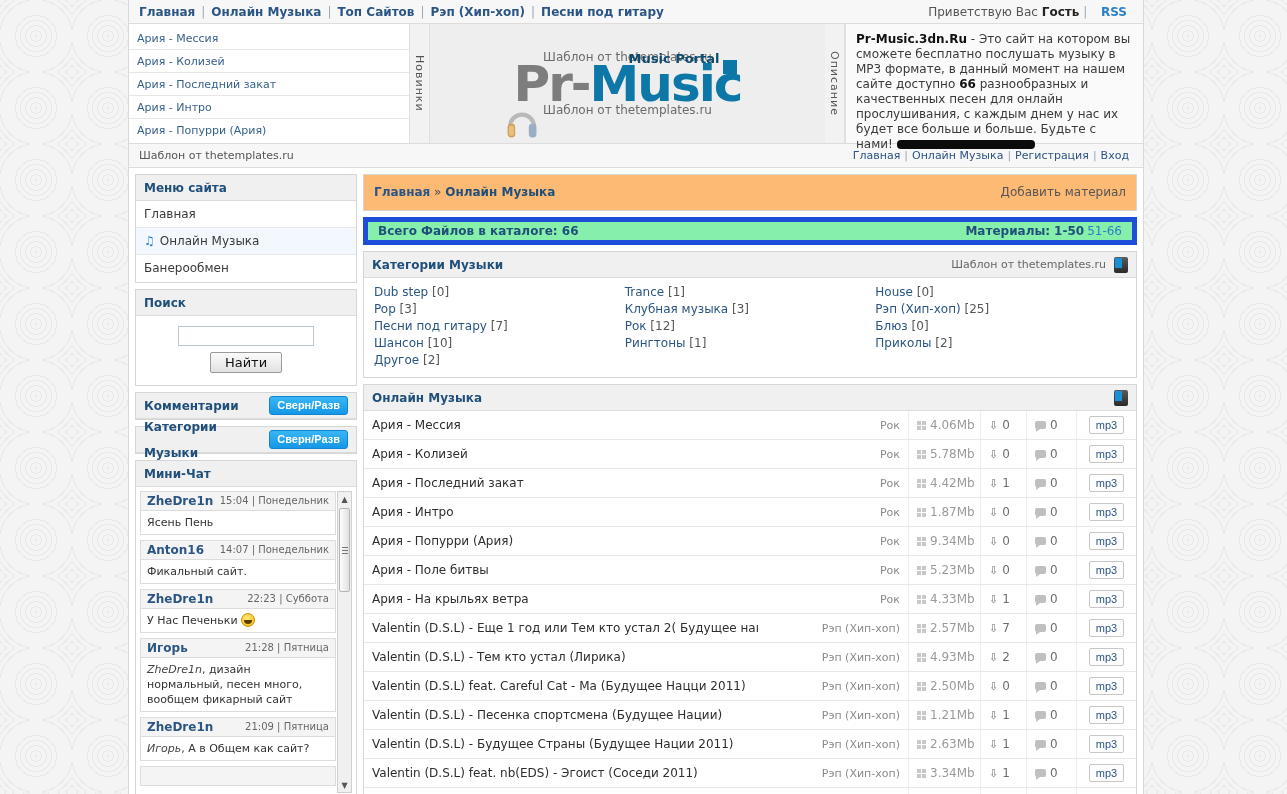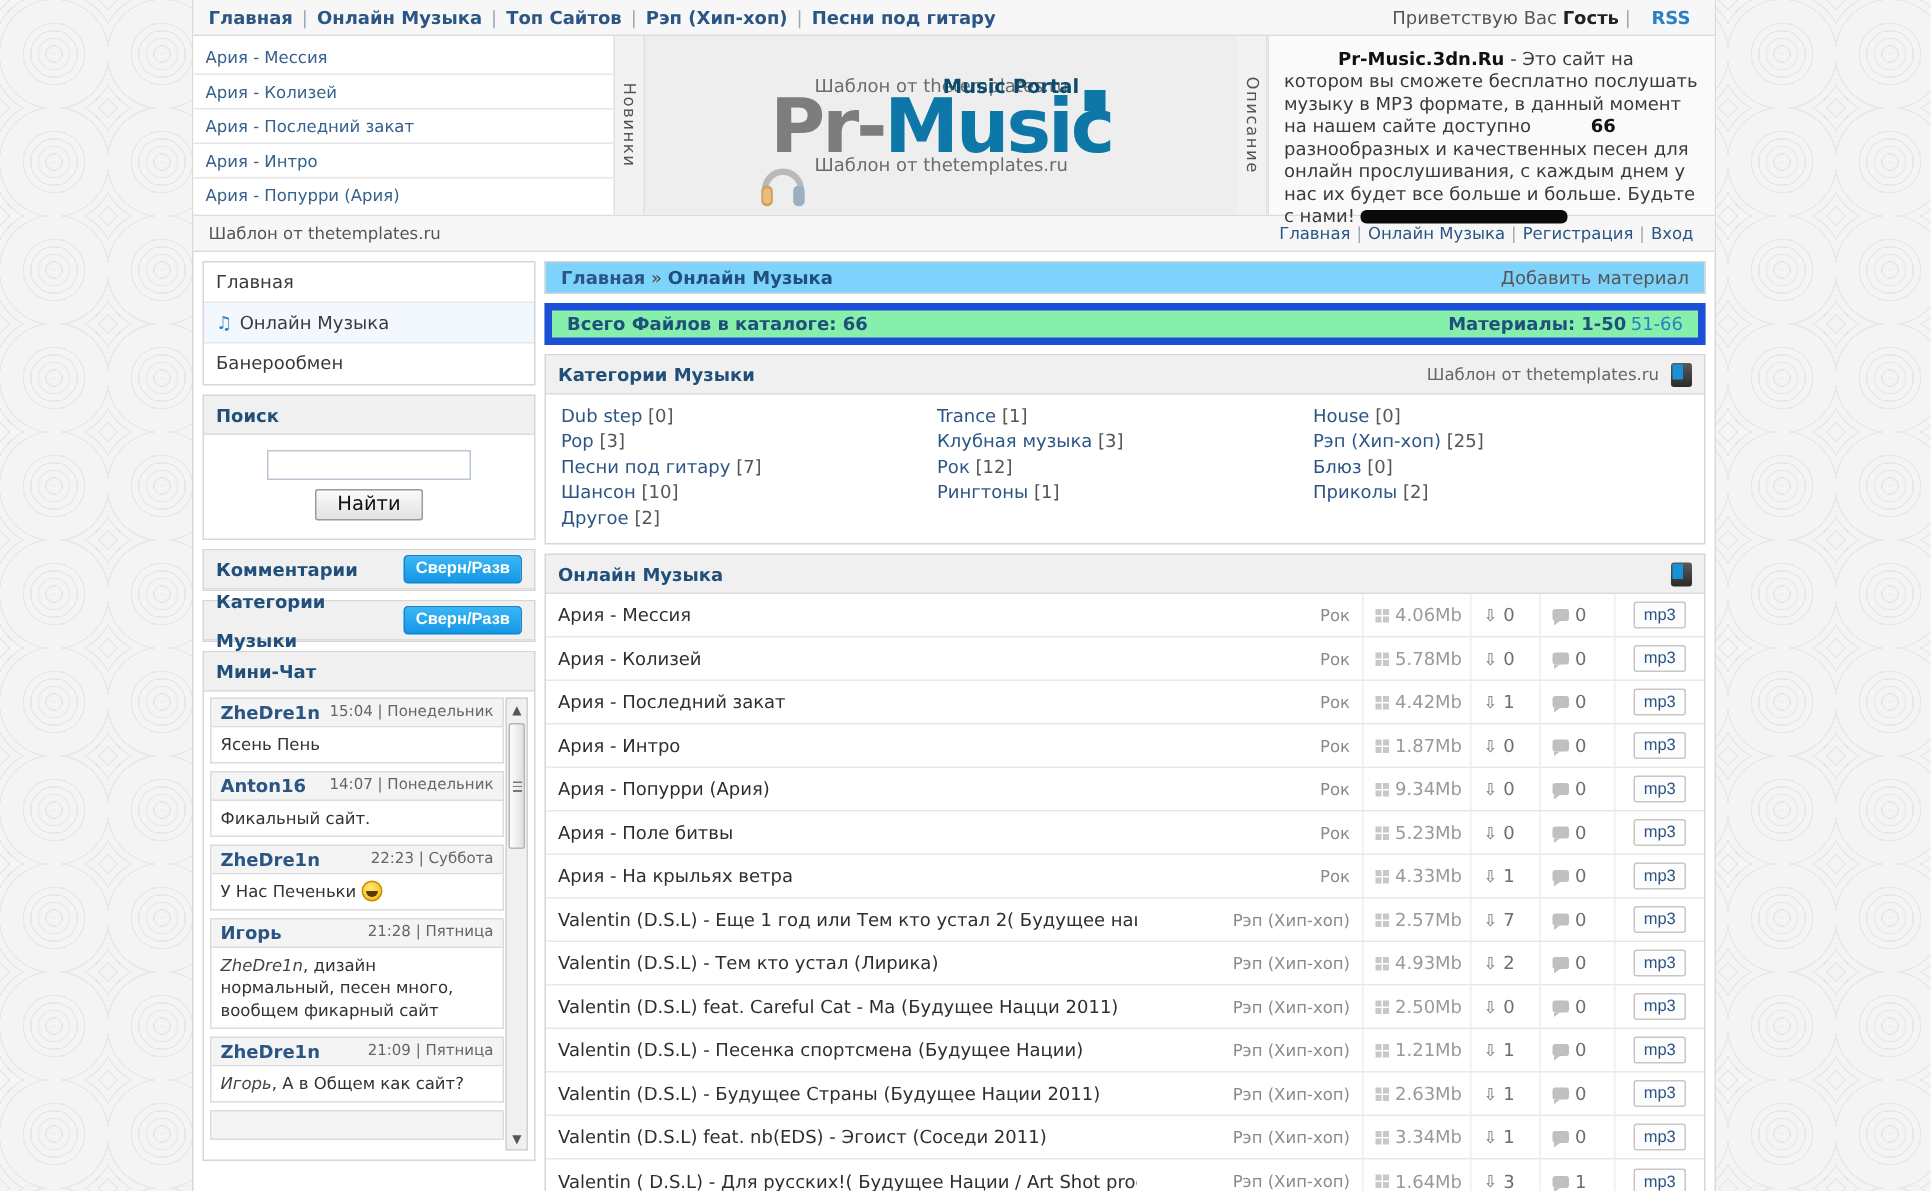--- a/index.html
+++ b/index.html
@@ -114,21 +114,21 @@
   .descbox {
     width: 298px;
     background: #fafafa;
     border-left: 1px solid #e0e0e0;
     display: flex;
   }
   .desctext {
     flex: 1; padding: 8px 10px 6px 10px;
     font-size: 12px; line-height: 15px; color: #3a3a3a;
   }
-  .desctext b { color: #111; margin-left: 36px; }
+  .desctext b { color: #111; }
   .redacted {
     display: inline-block; width: 138px; height: 9px;
     background: #0b0b0b; border-radius: 4px; vertical-align: middle;
   }
 
   
   .subnav {
     height: 24px; background: #f7f7f7;
     border-bottom: 1px solid #dcdcdc;
     display: flex; align-items: center;
@@ -240,22 +240,22 @@
   }
   .sb-thumb::after {
     content: ""; position: absolute; left: 2px; top: 38px;
     width: 6px; height: 7px;
     background: repeating-linear-gradient(#777 0 1px, transparent 1px 3px);
   }
   .sb-arrow.bottom { position: absolute; bottom: 0; left: 0; right: 0; }
 
   
   .crumbbar {
-    height: 22px; line-height: 27px;
-    border: 1px solid #d6d6d6; background: #7dd3fc;
+    height: 37px; line-height: 27px;
+    border: 1px solid #d6d6d6; background: #fdba74;
     padding: 0 10px; display: flex; align-items: center;
     margin-bottom: 6px;
   }
   .crumbbar .l { flex: 1; color: #4b4b4b; }
   .crumbbar a { color: #2b5584; text-decoration: none; font-weight: bold; }
   .crumbbar .cur { color: #1f4f7a; font-weight: bold; }
   .crumbbar .addm { color: #555; text-align: right; }
 
   .countbar {
     height: 28px; line-height: 28px;
@@ -404,20 +404,23 @@
     <a href="#">Регистрация</a>
     <span class="sep">|</span>
     <a href="#">Вход</a>
   </div>
 
   <div class="cols">
 
     <div class="sidebar">
 
       <div class="box">
+        <div class="box-title">
+          <span class="ttxt">Меню сайта</span>
+        </div>
         <div class="menu-item">
           <a href="#">Главная</a>
         </div>
         <div class="menu-item active">
           <span class="note-ico">♫</span>
           <a href="#">Онлайн Музыка</a>
         </div>
         <div class="menu-item">
           <a href="#">Банерообмен</a>
         </div>

